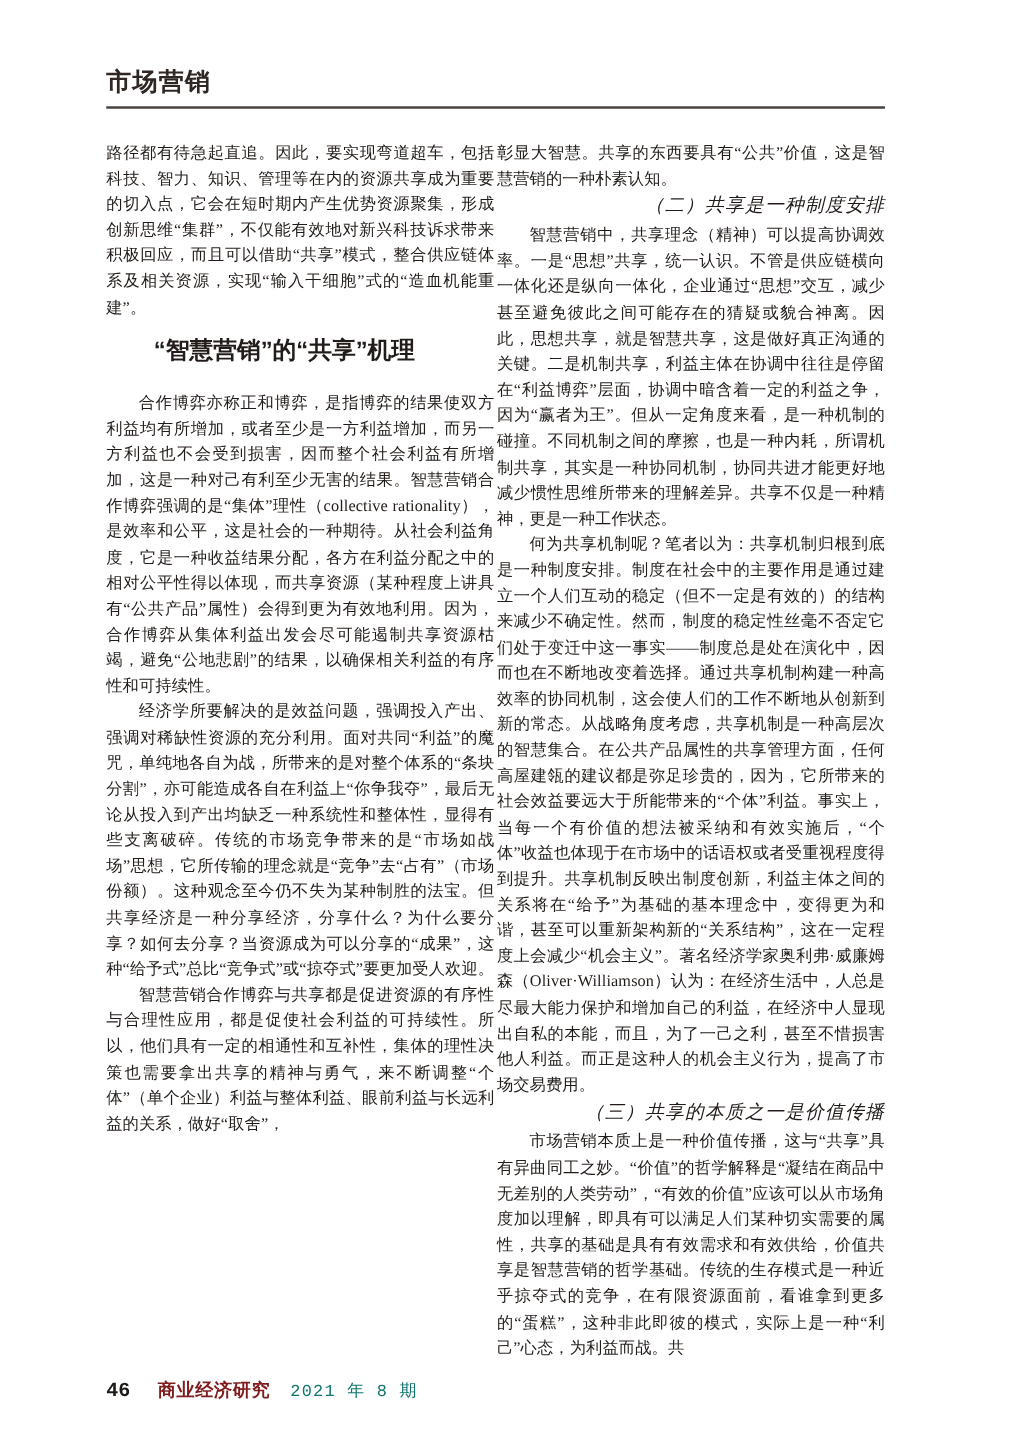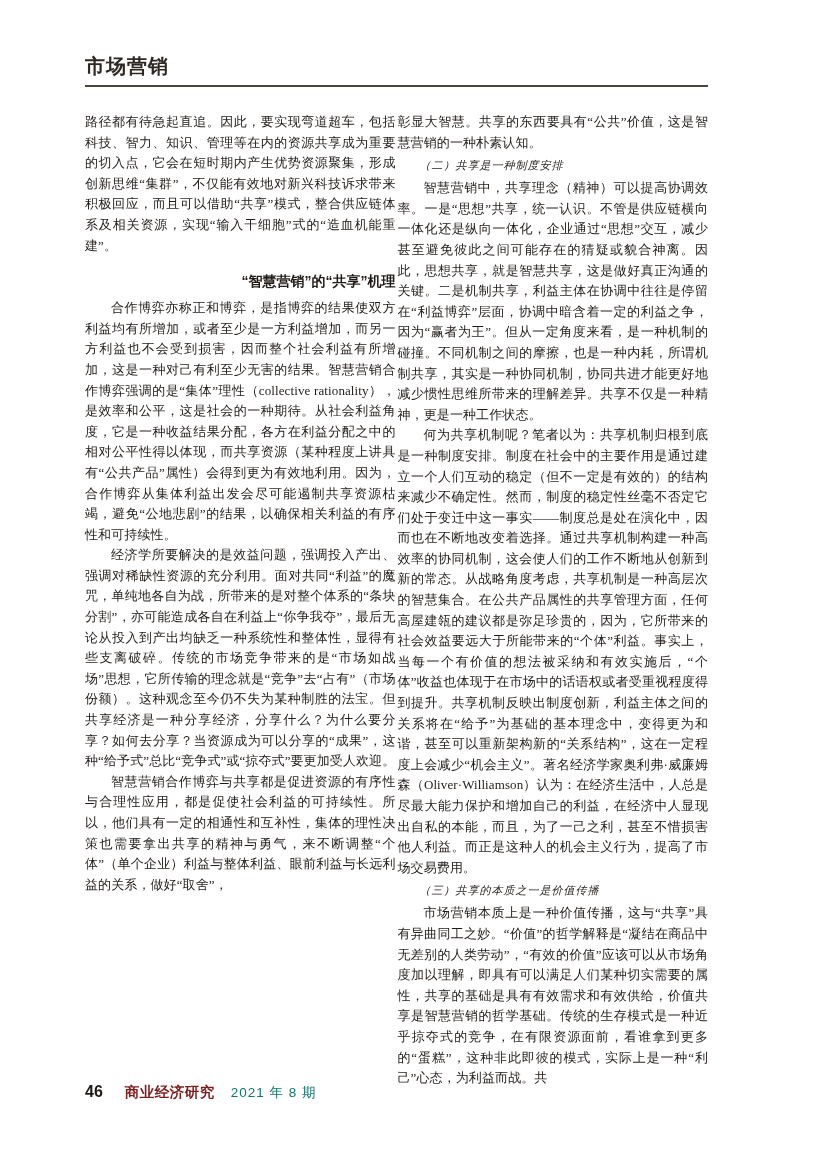--- a/index.html
+++ b/index.html
@@ -47,46 +47,46 @@
     line-height: 20.6px;
     text-align: justify;
     text-indent: 2em;
     letter-spacing: 0.1px;
     color: #211c19;
   }
   .body-text.no-indent {
     text-indent: 0;
   }
   .section-heading {
-    margin: 13px 0 5px 0;
+    margin: 13px 0 19px 0;
     font-family: "Liberation Sans", "DejaVu Sans", sans-serif;
     font-weight: 700;
-    font-size: 14px;
+    font-size: 19px;
     line-height: 24px;
     color: #211c19;
     text-indent: 2em;
-    text-align: right;
   }
   .sub-heading {
     margin: 2px 0 2px 0;
     font-weight: 400;
     font-style: italic;
-    font-size: 11px;
+    font-size: 15px;
     line-height: 21px;
     letter-spacing: 1px;
     color: #211c19;
     text-indent: 2em;
+    text-align: right;
   }
   .page-footer {
     position: absolute;
     left: 85px;
-    bottom: 58px;
+    bottom: 38px;
     display: flex;
     align-items: baseline;
-    font-family: Liberation Sans, sans-serif;
+    font-family: Liberation Mono, monospace;
     text-align: center;
   }
   .page-number {
     font-weight: 700;
     font-size: 16px;
     color: #1d1a18;
   }
   .journal-name {
     font-weight: 700;
     font-size: 14.5px;

